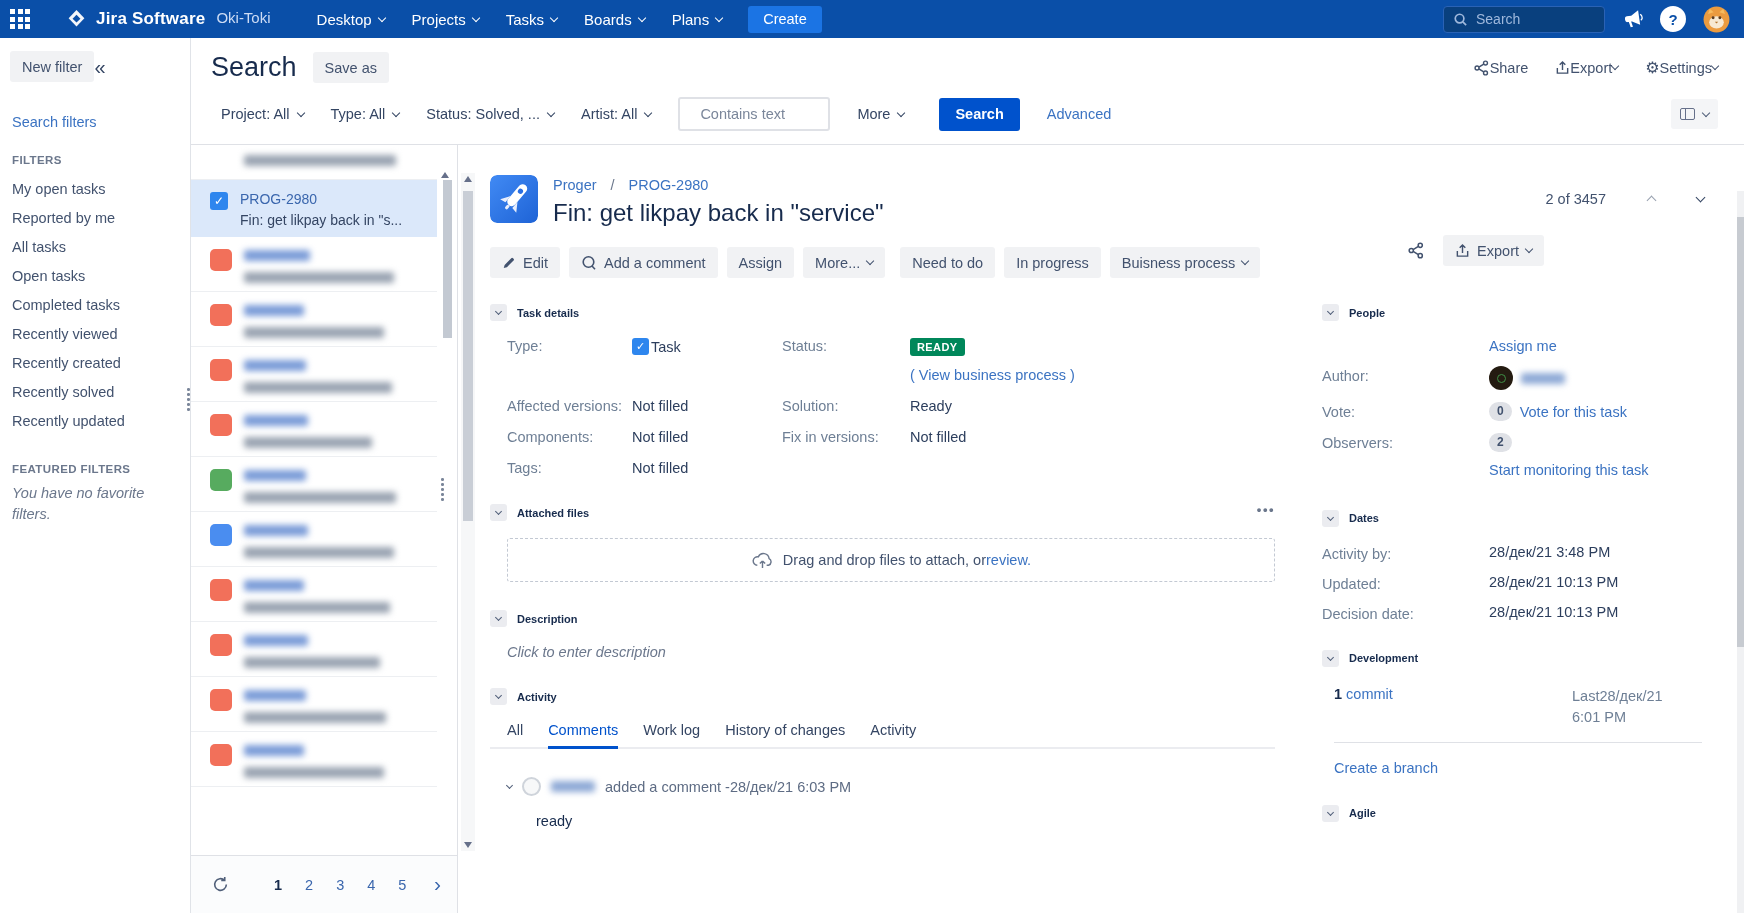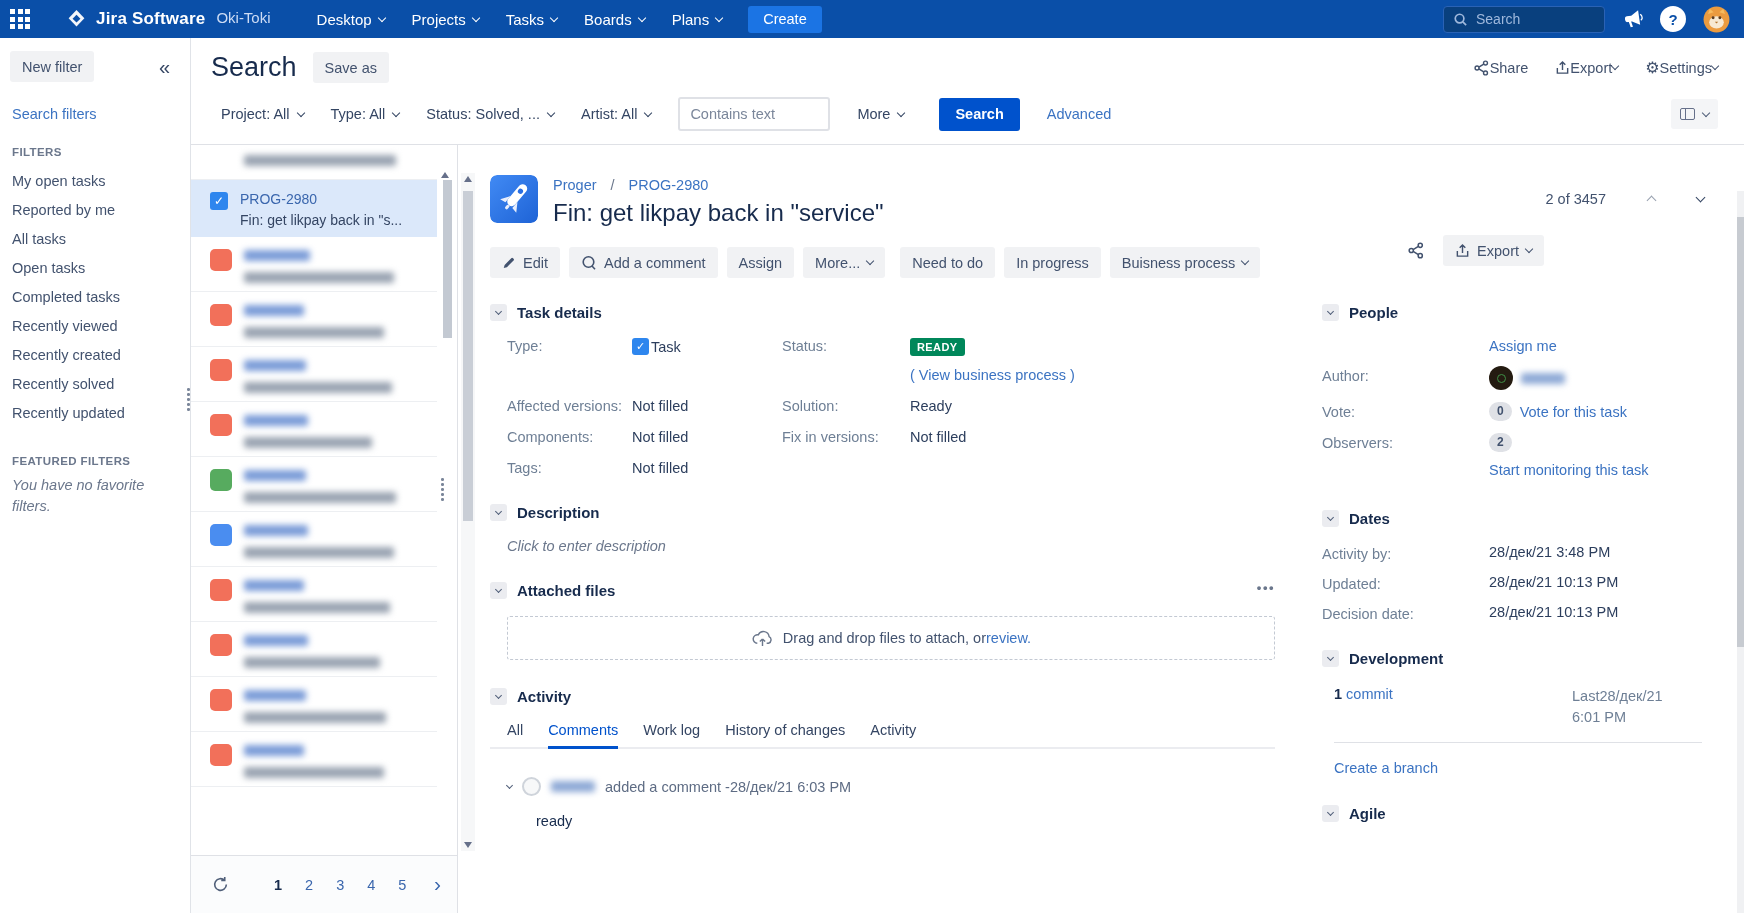--- a/index.html
+++ b/index.html
@@ -27,42 +27,42 @@
   .topbar-right{margin-left:auto;display:flex;align-items:center;gap:17px}
   .tb-search{display:flex;align-items:center;gap:8px;background:#09407e;border:1px solid #2a62b5;border-radius:4px;height:27px;width:162px;padding:0 9px}
   .tb-search input{background:transparent;border:none;outline:none;color:#cddcf5;font-size:14px;width:112px;font-family:inherit}
   .tb-search input::placeholder{color:#9fb8dc}
   .help-badge{width:26px;height:26px;background:#fff;color:var(--c-topbar);border-radius:50%;font-weight:700;display:grid;place-items:center;font-size:15px;cursor:pointer}
   .icon-btn{cursor:pointer;display:grid;place-items:center}
 
   
   .page{display:flex;height:875px;position:relative;background:#fff}
   .sidebar{width:191px;flex:none;border-right:1px solid #e0e3e8;padding:13px 10px 0 10px}
-  .sb-head{display:flex;align-items:center;justify-content:space-between;margin-bottom:24px}
+  .sb-head{display:flex;align-items:center;justify-content:flex-start;margin-bottom:32px}
   .btn{background:#f1f2f4;border:none;border-radius:3px;height:31px;padding:0 12px;font-size:14.5px;color:#42526E;display:inline-flex;align-items:center;gap:7px;cursor:pointer;font-family:inherit;white-space:nowrap}
   .collapse{color:#344563;font-size:20px;cursor:pointer;margin-right:10px;line-height:1}
   .sb-link{display:block;color:var(--c-link);font-size:14.5px;margin:4px 0 24px 2px;cursor:pointer;text-decoration:none}
   .sb-h{color:#6B778C;font-size:11.5px;font-weight:700;letter-spacing:.4px;margin:0 0 8px 2px}
   .sb-item{color:#42526E;font-size:14.5px;padding:6.5px 2px;cursor:pointer}
   .sb-featured{margin-top:28px}
   .sb-empty{color:#6B778C;font-style:italic;font-size:14.5px;margin:6px 2px;line-height:1.45}
 
   
   .main{flex:1;display:flex;flex-direction:column;min-width:0}
   .main-head{display:flex;align-items:center;padding:14px 26px 4px 20px}
   .page-title{font-size:27px;color:#172B4D;font-weight:500;margin-right:16px}
   .head-actions{margin-left:auto;display:flex;align-items:center;gap:27px;color:#42526E;font-size:14.5px}
   .ha-item{display:flex;align-items:center;cursor:pointer}
   .gear-glyph{font-family:"DejaVu Sans",sans-serif;font-size:16px;line-height:1}
 
   
   .filterbar{padding:10px 26px 13px 30px}
   .f-row1{display:flex;align-items:center;gap:27px}
   .f-drop{display:flex;align-items:center;gap:8px;color:#344563;font-size:14.5px;cursor:pointer;white-space:nowrap}
-  .contains-input{width:152px;height:34px;border:2px solid #dfe1e6;border-radius:3px;padding:0 10px;font-size:14.5px;color:#505F79;font-family:inherit;outline:none}
+  .contains-input{width:152px;height:34px;border:2px solid #dfe1e6;border-radius:3px;padding:0 20px;font-size:14.5px;color:#505F79;font-family:inherit;outline:none}
   .contains-input::placeholder{color:#7A869A}
   .btn-search{background:var(--c-primary);color:#fff;height:33px;padding:0 16px;border:none;border-radius:3px;font-size:14.5px;font-weight:600;cursor:pointer;font-family:inherit;margin-left:8px}
   .adv-link{color:var(--c-link);font-size:14.5px;cursor:pointer;text-decoration:none}
   .view-switch{margin-left:auto;display:flex;align-items:center;gap:8px;background:#f4f5f7;border-radius:3px;height:30px;padding:0 9px;color:#505F79;cursor:pointer}
   .vs-ic{width:15px;height:12px;border:1.6px solid #66708a;border-radius:2px;position:relative}
   .vs-ic::before{content:"";position:absolute;left:3.5px;top:0;bottom:0;width:1.6px;background:#66708a}
   .f-row2{margin-top:13px;display:flex;align-items:center;gap:9px;color:#344563;font-size:14.5px}
   .clear-x{width:16px;height:16px;border-radius:50%;background:#a5adba;color:#fff;font-size:11px;display:grid;place-items:center;cursor:pointer;line-height:1}
 
   
@@ -110,21 +110,21 @@
   .issue-title{font-size:24px;color:#172B4D;font-weight:500;margin-top:6px}
   .actions-bar{display:flex;gap:9px;margin-top:20px;align-items:center}
   .act-right{position:absolute;top:90px;right:200px;display:flex;align-items:center;gap:18px}
   .columns{display:flex;margin-top:26px}
   .d-main{width:785px;flex:none}
   .d-side{width:380px;margin-left:47px;flex:none}
   .sec{margin-bottom:28px}
   .sec-h{display:flex;align-items:center;gap:10px;margin-bottom:17px;position:relative}
   .secchv{width:17px;height:17px;border-radius:3px;background:#ebecf0;display:grid;place-items:center;color:#505F79;cursor:pointer}
   .secchv .chv{width:5px;height:5px;border-width:1.6px;margin-top:-2px}
-  .sec-t{color:#172B4D;font-size:15px;font-weight:700}
+  .sec-t{color:#172B4D;font-size:11px;font-weight:700}
   .attach-menu{position:absolute;right:0;top:-2px;color:#6B778C;letter-spacing:1.5px;font-weight:700;cursor:pointer;font-size:13px}
   .tg{display:grid;grid-template-columns:125px 150px 128px auto;row-gap:15px;padding-left:17px;font-size:14.5px;align-items:start}
   .tg-l{color:#6e7f95}
   .tg-v{color:#2c3e5d;display:flex;align-items:center;gap:2px}
   .typechk{width:17px;height:17px;background:#2e86ee;border-radius:3px;color:#fff;display:grid;place-items:center;font-size:11px;flex:none}
   .badge-ready{background:var(--c-ready);color:#fff;font-size:11px;font-weight:700;padding:3px 7px;border-radius:3px;letter-spacing:.4px}
   .tg-link{grid-column:4;color:var(--c-link);margin-top:-4px;cursor:pointer}
   .desc-ph{color:#6B778C;font-style:italic;padding-left:17px;font-size:14.5px}
   .dropzone{margin-left:17px;width:calc(100% - 17px);border:1.5px dashed #c3c9d3;border-radius:3px;height:44px;display:flex;align-items:center;justify-content:center;gap:9px;color:#42526E;font-size:14.5px;cursor:pointer}
   .dz-link{color:var(--c-link)}
@@ -561,40 +561,40 @@
                   <div></div>
                     <div></div>
                 </div>
               </div>
 
               <div class="sec">
                 <div class="sec-h">
                   <span class="secchv">
                       <i class="chv"></i>
                     </span>
-                  <span class="sec-t">Description</span>
-                </div>
-                <div class="desc-ph">Click to enter description</div>
-              </div>
-
-              <div class="sec">
-                <div class="sec-h">
-                  <span class="secchv">
-                      <i class="chv"></i>
-                    </span>
                   <span class="sec-t">Attached files</span>
                   <span class="attach-menu">•••</span>
                 </div>
                 <div class="dropzone">
                   <svg width="23" height="17" viewBox="0 0 24 18">
                       <path d="M6.5 14A4.5 4.5 0 1 1 7.6 5.1 6 6 0 0 1 19 7a3.8 3.8 0 0 1-.6 7h-2" fill="none" stroke="#6B778C" stroke-width="1.5"></path>
                       <path d="M12 17V9.5m0 0l-2.8 2.8M12 9.5l2.8 2.8" stroke="#6B778C" stroke-width="1.5" fill="none"></path>
                     </svg>
                   <span class="dz-tx"><span>Drag and drop files to attach, or</span><a class="dz-link">review.</a></span>
                 </div>
+              </div>
+
+              <div class="sec">
+                <div class="sec-h">
+                  <span class="secchv">
+                      <i class="chv"></i>
+                    </span>
+                  <span class="sec-t">Description</span>
+                </div>
+                <div class="desc-ph">Click to enter description</div>
               </div>
 
               <div class="sec">
                 <div class="sec-h">
                   <span class="secchv">
                       <i class="chv"></i>
                     </span>
                   <span class="sec-t">Activity</span>
                 </div>
                 <div class="tabs">

